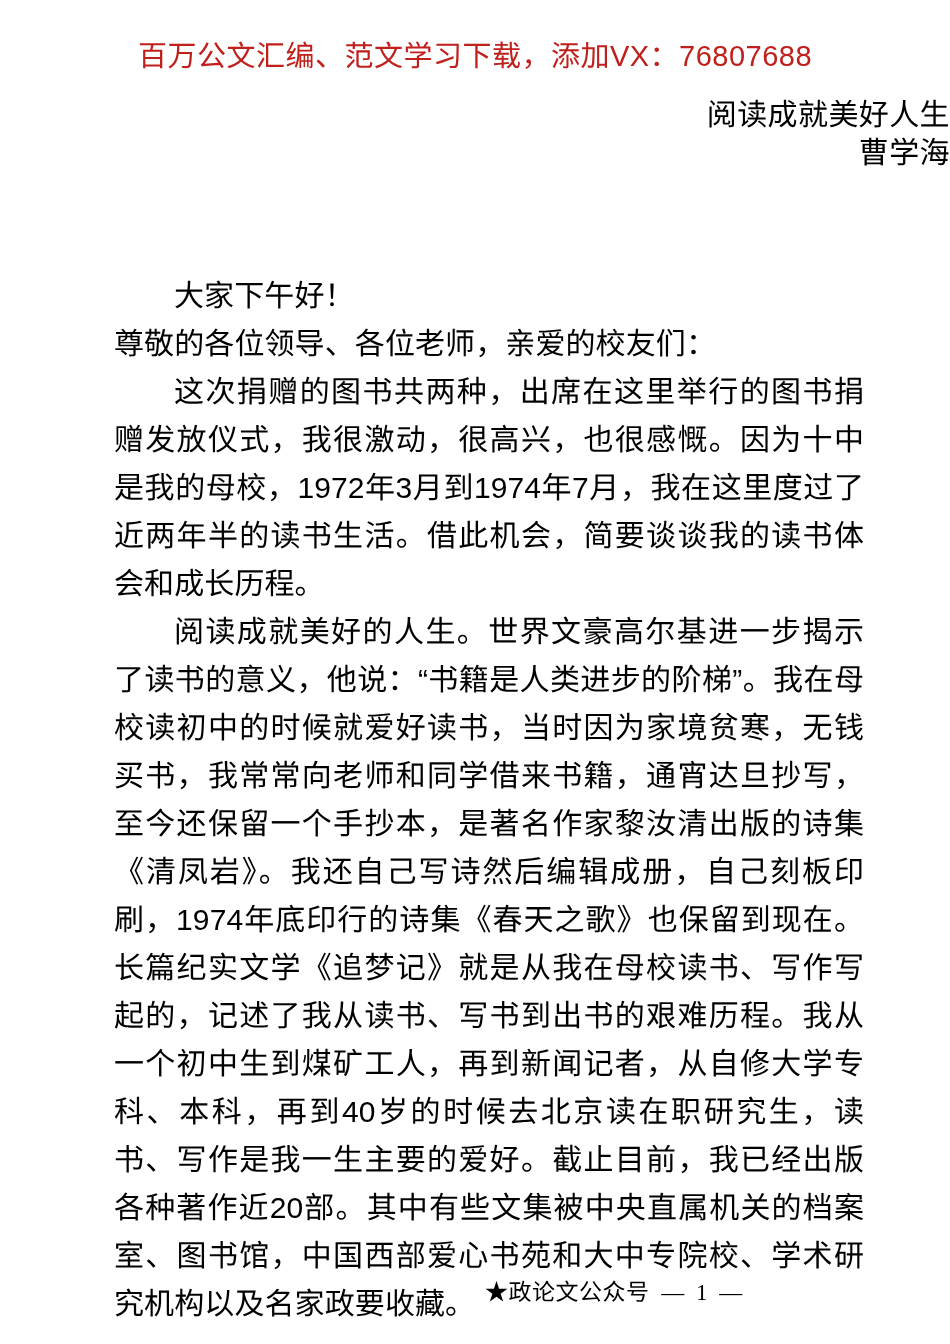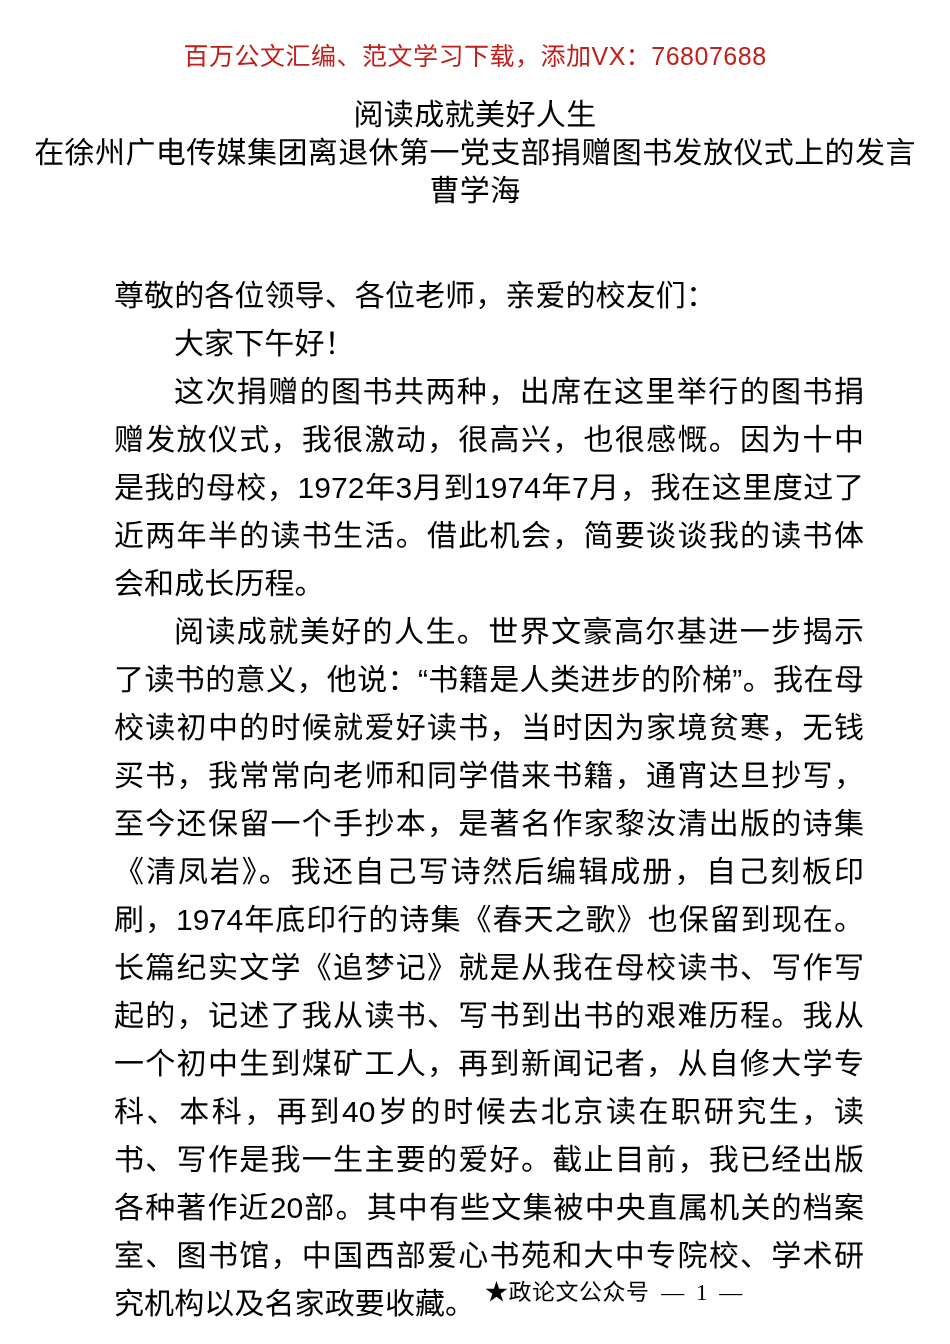--- a/index.html
+++ b/index.html
@@ -25,34 +25,34 @@
   }
 
   
   .promo-banner {
     position: absolute;
     top: 40px;
     left: 0;
     width: 950px;
     text-align: center;
     color: #C0201C;
-    font-size: 25px;
+    font-size: 29px;
     line-height: 32px;
     letter-spacing: 0.5px;
     white-space: nowrap;
     font-family: "Liberation Sans", "DejaVu Sans", sans-serif;
   }
 
   
   .title-block {
     position: absolute;
     top: 96px;
     left: 0;
     width: 950px;
-    text-align: center;
+    text-align: right;
   }
   .title-line {
     font-size: 30px;
     line-height: 38px;
     letter-spacing: 0.4px;
     white-space: nowrap;
   }
   .title-main    { margin-bottom: 0px; }
   .title-sub     { }
   .title-author  { }
@@ -97,27 +97,26 @@
 </style>
 </head>
 <body>
 
 <div class="page">
 
   <div class="promo-banner">百万公文汇编、范文学习下载，添加VX：76807688</div>
 
   <div class="title-block">
     <div class="title-line title-main">阅读成就美好人生</div>
-    <div class="title-line title-sub">在徐州广电传媒集团离退休第一党支部捐赠图书发放仪式上的发言</div>
     <div class="title-line title-author">曹学海</div>
   </div>
 
   <div class="body-text">
+    <p class="para indent">大家下午好！</p>
     <p class="para noindent">尊敬的各位领导、各位老师，亲爱的校友们：</p>
-    <p class="para indent">大家下午好！</p>
     <p class="para indent">这次捐赠的图书共两种，出席在这里举行的图书捐赠发放仪式，我很激动，很高兴，也很感慨。因为十中是我的母校，1972年3月到1974年7月，我在这里度过了近两年半的读书生活。借此机会，简要谈谈我的读书体会和成长历程。</p>
     <p class="para indent">阅读成就美好的人生。世界文豪高尔基进一步揭示了读书的意义，他说：“书籍是人类进步的阶梯”。我在母校读初中的时候就爱好读书，当时因为家境贫寒，无钱买书，我常常向老师和同学借来书籍，通宵达旦抄写，至今还保留一个手抄本，是著名作家黎汝清出版的诗集《清凤岩》。我还自己写诗然后编辑成册，自己刻板印刷，1974年底印行的诗集《春天之歌》也保留到现在。长篇纪实文学《追梦记》就是从我在母校读书、写作写起的，记述了我从读书、写书到出书的艰难历程。我从一个初中生到煤矿工人，再到新闻记者，从自修大学专科、本科，再到40岁的时候去北京读在职研究生，读书、写作是我一生主要的爱好。截止目前，我已经出版各种著作近20部。其中有些文集被中央直属机关的档案室、图书馆，中国西部爱心书苑和大中专院校、学术研究机构以及名家政要收藏。</p>
 
   </div>
 
   <div class="footer">
     <span class="footer-inner">
       <span class="footer-brand">★政论文公众号</span>
       <span class="footer-page">— 1 —</span>
     </span>

